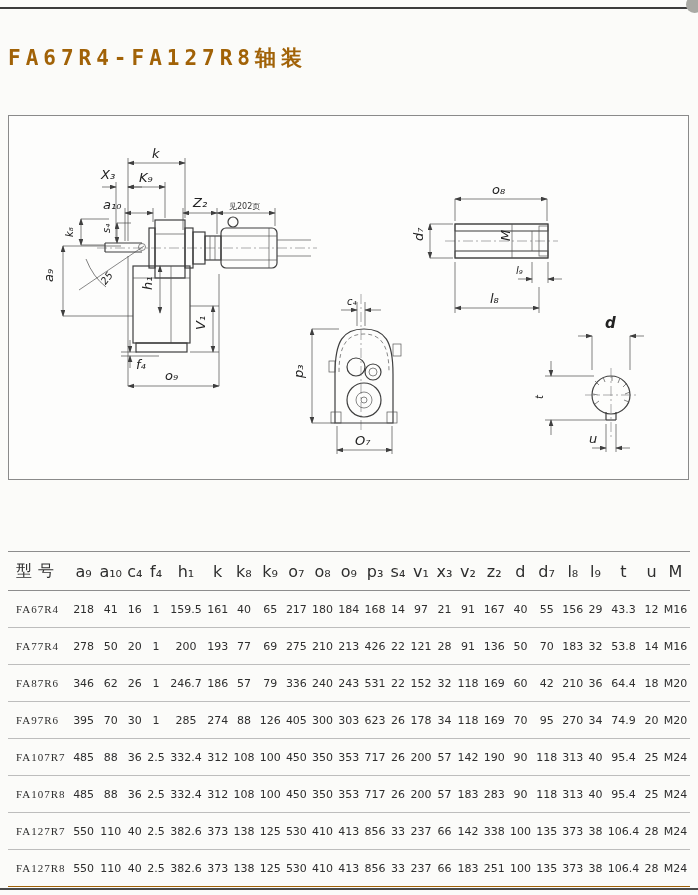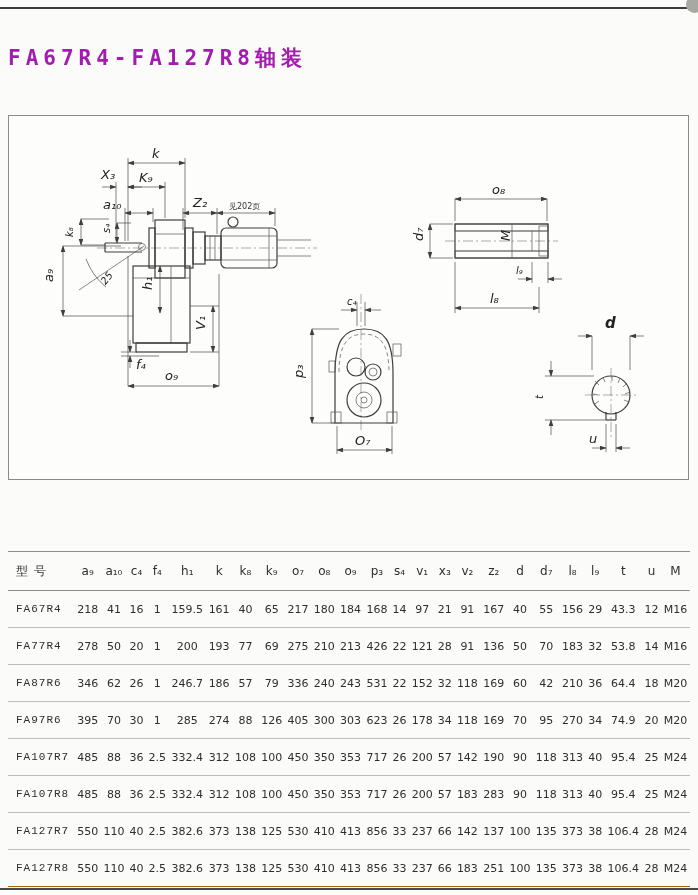--- a/index.html
+++ b/index.html
@@ -5,21 +5,21 @@
   html,body{margin:0;padding:0;}
   body{
     width:698px;height:895px;position:relative;overflow:hidden;
     background:#fbfbf9;font-family:"DejaVu Sans",sans-serif;color:#2e2e2e;
   }
   .top-rule{position:absolute;top:7px;left:0;width:698px;height:2px;background:#3c3c3c;}
   .corner-circle{position:absolute;top:-4px;right:-5px;width:17px;height:17px;border-radius:50%;background:#a9a9a4;}
   .page-title{
     position:absolute;top:44px;left:8px;margin:0;
     font-family:"DejaVu Sans Mono",monospace;font-size:21px;font-weight:bold;
-    letter-spacing:5px;color:#a21caf;white-space:nowrap;
+    letter-spacing:5px;color:#a16207;white-space:nowrap;
   }
   .drawing-box{
     position:absolute;top:115px;left:8px;width:681px;height:365px;
     border:1px solid #8a8a8a;background:#fdfdfc;box-sizing:border-box;
   }
   .drawing-box svg{display:block;}
   .oline{fill:none;stroke:#3f3f3f;stroke-width:1.2;}
   .tline{fill:none;stroke:#555;stroke-width:0.7;}
   .diml{fill:none;stroke:#4a4a4a;stroke-width:0.7;}
   .cl{fill:none;stroke:#777;stroke-width:0.6;stroke-dasharray:10 3 2 3;}
@@ -28,27 +28,27 @@
   .lbld{font:italic bold 15px "DejaVu Sans",sans-serif;fill:#222;}
   .lbls{font:8px "DejaVu Sans",sans-serif;fill:#333;}
   table.dim-table{
     position:absolute;top:551px;left:8px;width:682px;
     border-collapse:collapse;table-layout:auto;
   }
   .dim-table th,.dim-table td{
     font-weight:normal;font-size:11px;color:#2e2e2e;text-align:center;
     padding:0 2px;white-space:nowrap;
   }
-  .dim-table thead th{height:38px;font-size:12px;}
+  .dim-table thead th{height:38px;font-size:16px;}
   .dim-table tbody td{height:36px;}
   .dim-table thead tr{border-top:1px solid #8d8d8d;border-bottom:1px solid #8d8d8d;}
   .dim-table tbody tr{border-bottom:1px solid #bdbdbd;}
   .dim-table tbody tr:last-child{border-bottom:1px solid #a16207;}
   .model-col{text-align:left !important;padding-left:8px !important;
-    font-family:Liberation Mono, monospace;letter-spacing:1px;font-size:11px;}
+    font-family:Liberation Serif, serif;letter-spacing:1px;font-size:11px;}
   th.model-col{font-family:"DejaVu Sans",sans-serif;font-size:14px;letter-spacing:6px;}
   .bottom-rule{position:absolute;top:888px;left:0;width:698px;height:2px;background:#4a4a4a;}
 </style>
 </head>
 <body>
 
 <div class="top-rule"></div>
 <div class="corner-circle"></div>
 
 <h1 class="page-title">FA67R4-FA127R8轴装</h1>
@@ -471,21 +471,21 @@
         <td>138</td>
         <td>125</td>
         <td>530</td>
         <td>410</td>
         <td>413</td>
         <td>856</td>
         <td>33</td>
         <td>237</td>
         <td>66</td>
         <td>142</td>
-        <td>137</td>
+        <td>338</td>
         <td>100</td>
         <td>135</td>
         <td>373</td>
         <td>38</td>
         <td>106.4</td>
         <td>28</td>
         <td>M24</td>
       </tr>
       <tr>
         <td class="model-col">FA127R8</td>

